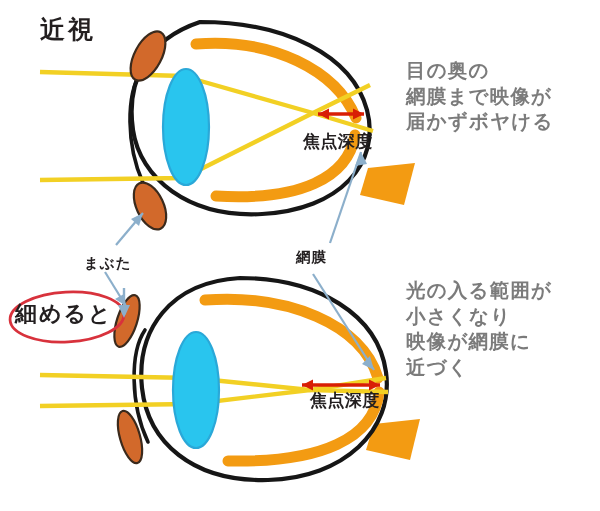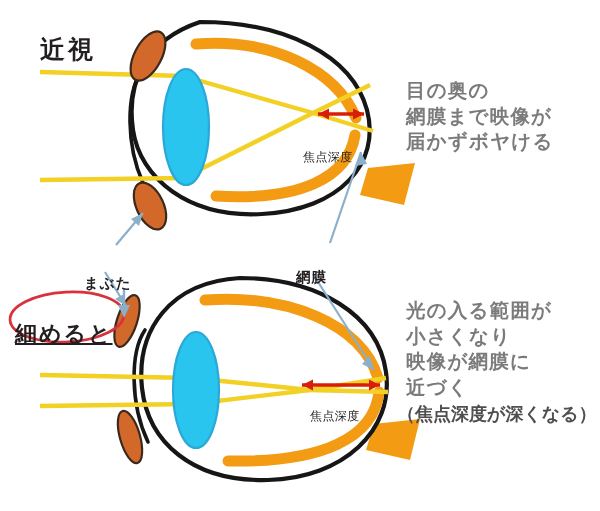--- a/index.html
+++ b/index.html
@@ -23,21 +23,20 @@
     left: 0;
     top: 0;
     width: 600px;
     height: 511px;
   }
   .txt {
     position: absolute;
     white-space: pre;
     line-height: 1.32;
     letter-spacing: 0.5px;
-    margin-top: 20px;
   }
   #title-myopia {
     left: 40px;
     top: 13px;
     font-size: 25px;
     font-weight: bold;
     color: #231f20;
     letter-spacing: 3px;
   }
   .desc-block {
@@ -59,22 +58,22 @@
     font-size: 18px;
     font-weight: bold;
     letter-spacing: 0px;
   }
   #desc-bottom-note {
     left: 397px;
     top: 382px;
   }
   .focus-label {
     color: #231f20;
-    font-size: 12px;
-    font-weight: normal;
+    font-size: 17px;
+    font-weight: bold;
     letter-spacing: 0.4px;
   }
   #focus-label-top {
     left: 303px;
     top: 130px;
   }
   #focus-label-bottom {
     left: 310px;
     top: 389px;
   }
@@ -93,21 +92,20 @@
     left: 296px;
     top: 248px;
   }
   #label-squint {
     left: 15px;
     top: 299px;
     font-size: 22px;
     font-weight: bold;
     color: #231f20;
     letter-spacing: 2px;
-    text-decoration: underline;
   }
 </style>
 </head>
 <body>
 
 <div id="stage">
 
   <svg class="layer" viewBox="0 0 600 511">
 
     <path d="M368,168 L415,163 L404,205 L360,195 Z" fill="#F39B12"></path>
@@ -197,21 +195,20 @@
 
   <div class="txt desc-block" id="desc-bottom">光の入る範囲が
 小さくなり
 映像が網膜に
 近づく</div>
 
   <div class="txt desc-block" id="desc-top">目の奥の
 網膜まで映像が
 届かずボヤける</div>
 
-  <div class="txt desc-note" id="desc-bottom-note">（焦点深度が深くなる）</div>
 
   <div class="txt focus-label" id="focus-label-top">焦点深度</div>
 
   <div class="txt focus-label" id="focus-label-bottom">焦点深度</div>
 
   <div class="txt part-label" id="label-eyelid">まぶた</div>
 
   <div class="txt part-label" id="label-retina">網膜</div>
 
   <div class="txt" id="label-squint">細めると</div>

